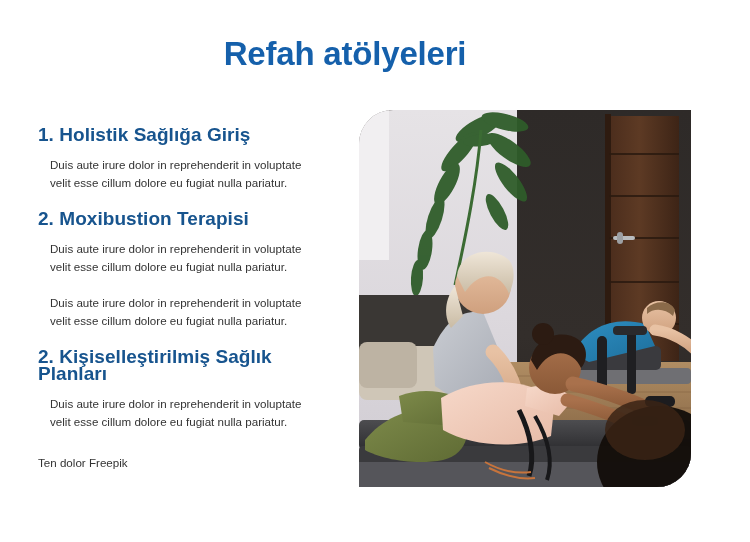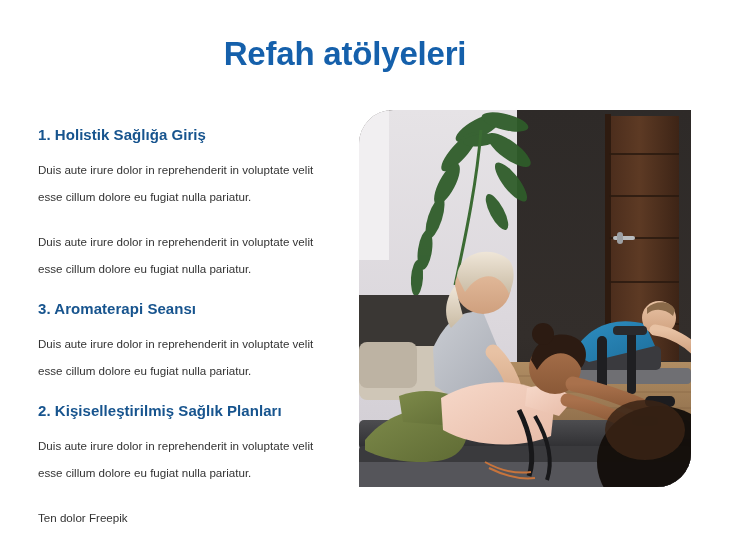--- a/index.html
+++ b/index.html
@@ -38,32 +38,32 @@
   .content-column {
     position: absolute;
     left: 38px;
     top: 126px;
     width: 290px;
   }
   .section-item {
     margin-bottom: 18px;
   }
   .section-heading {
-    font-size: 15px;
+    font-size: 19px;
     line-height: 17px;
     font-weight: bold;
     color: #17548e;
     margin: 0 0 13px 0;
     letter-spacing: 0.05px;
   }
   .section-body {
     font-size: 11.6px;
-    line-height: 27px;
+    line-height: 18px;
     color: #333333;
-    margin: 0;
+    margin: 12px;
     max-width: 278px;
   }
 
   
   .credit-line {
     margin-top: 22px;
     font-size: 11.6px;
     line-height: 19px;
     color: #333333;
   }
@@ -100,25 +100,25 @@
   <div class="page-title">Refah atölyeleri</div>
 
   <div class="content-column">
 
     <div class="section-item">
       <div class="section-heading">1. Holistik Sağlığa Giriş</div>
       <p class="section-body">Duis aute irure dolor in reprehenderit in voluptate velit esse cillum dolore eu fugiat nulla pariatur.</p>
     </div>
 
     <div class="section-item">
-      <p class="section-body">Duis aute irure dolor in reprehenderit in voluptate velit esse cillum dolore eu fugiat nulla pariatur.</p>
-    </div>
-
-    <div class="section-item">
-      <div class="section-heading">3. Aromaterapi Seansı</div>
+      <div class="section-heading">2. Moxibustion Terapisi</div>
+      <p class="section-body">Duis aute irure dolor in reprehenderit in voluptate velit esse cillum dolore eu fugiat nulla pariatur.</p>
+    </div>
+
+    <div class="section-item">
       <p class="section-body">Duis aute irure dolor in reprehenderit in voluptate velit esse cillum dolore eu fugiat nulla pariatur.</p>
     </div>
 
     <div class="section-item">
       <div class="section-heading">2. Kişiselleştirilmiş Sağlık Planları</div>
       <p class="section-body">Duis aute irure dolor in reprehenderit in voluptate velit esse cillum dolore eu fugiat nulla pariatur.</p>
     </div>
 
     <div class="credit-line">
       <span>Ten dolor</span>

